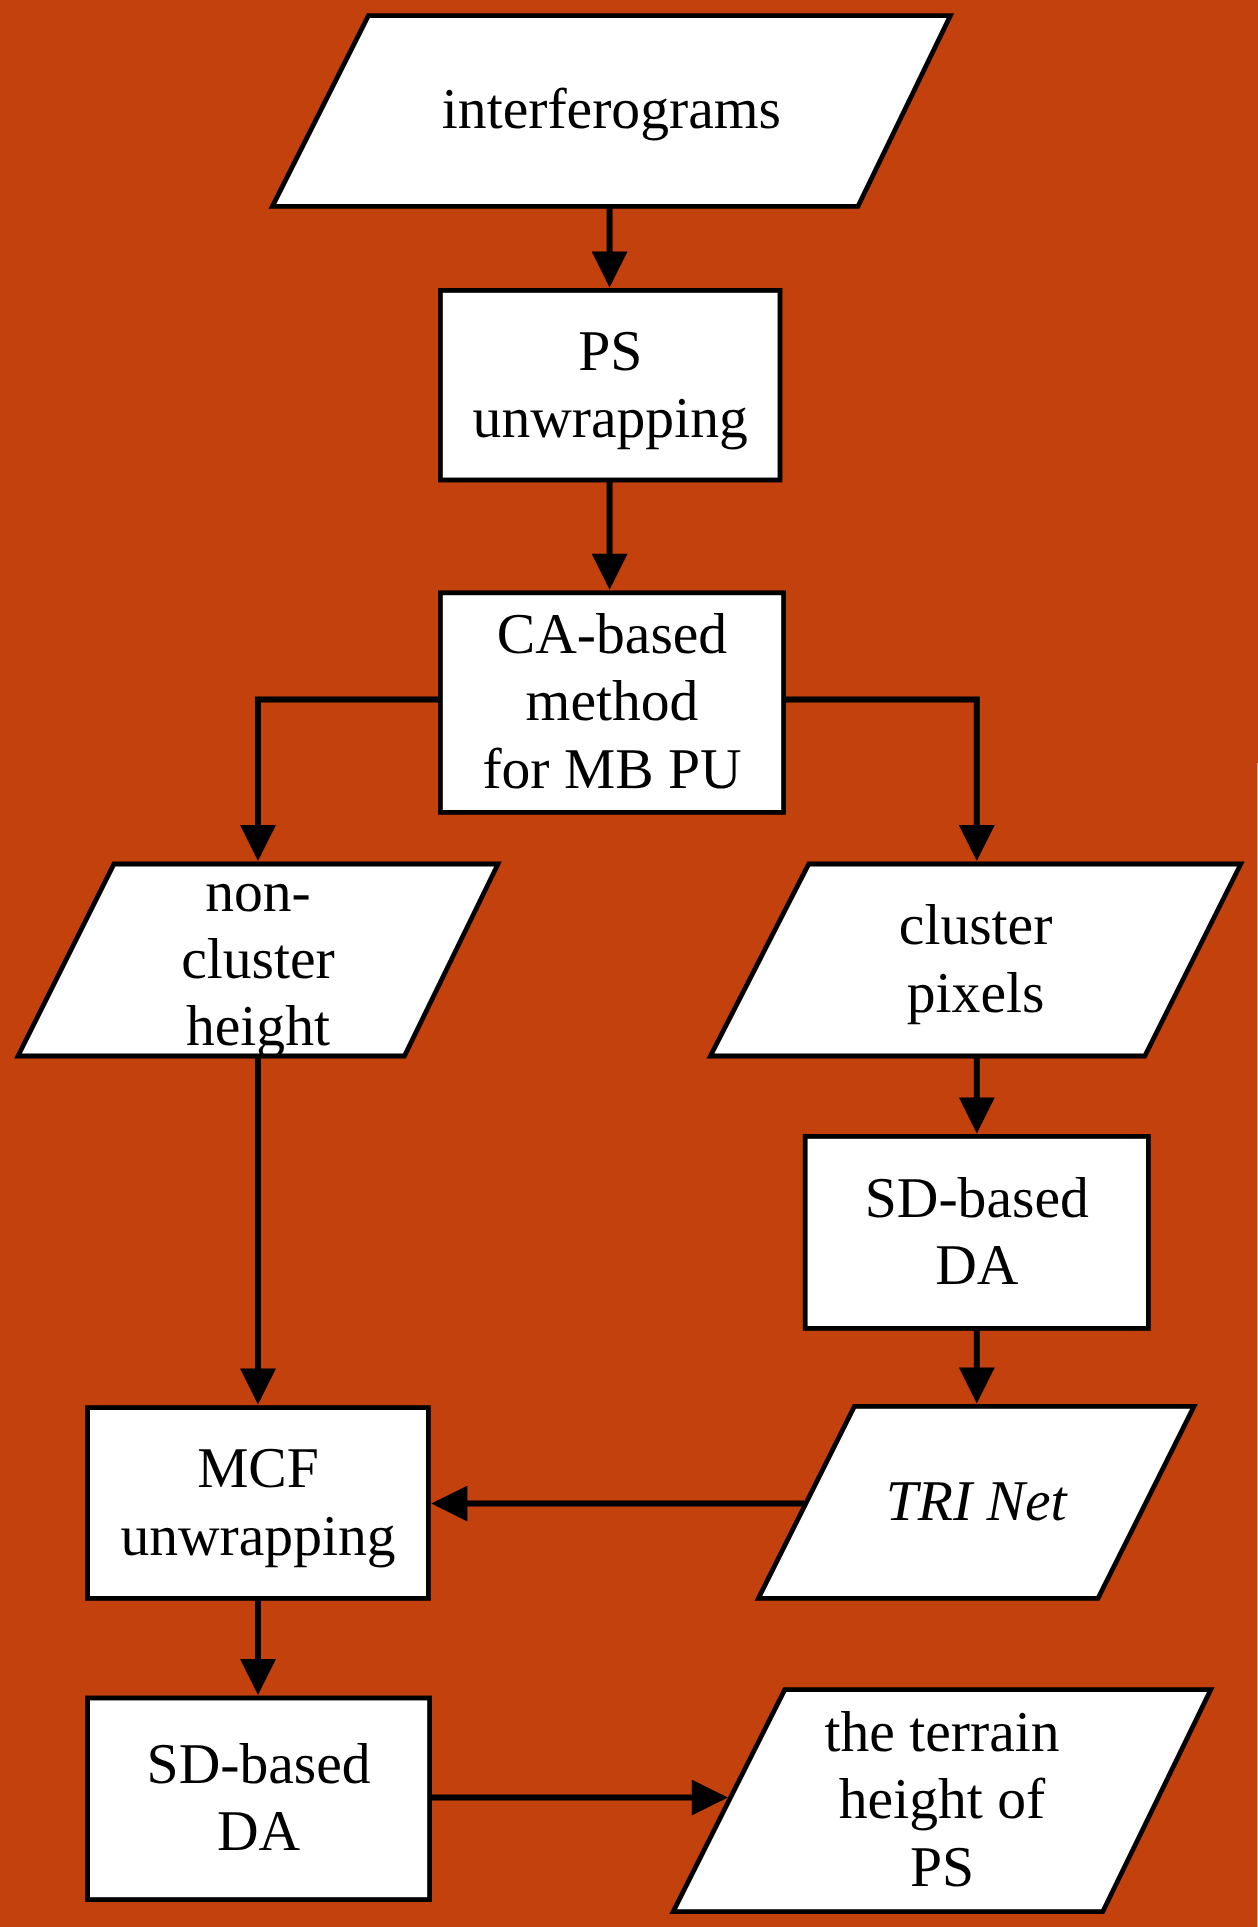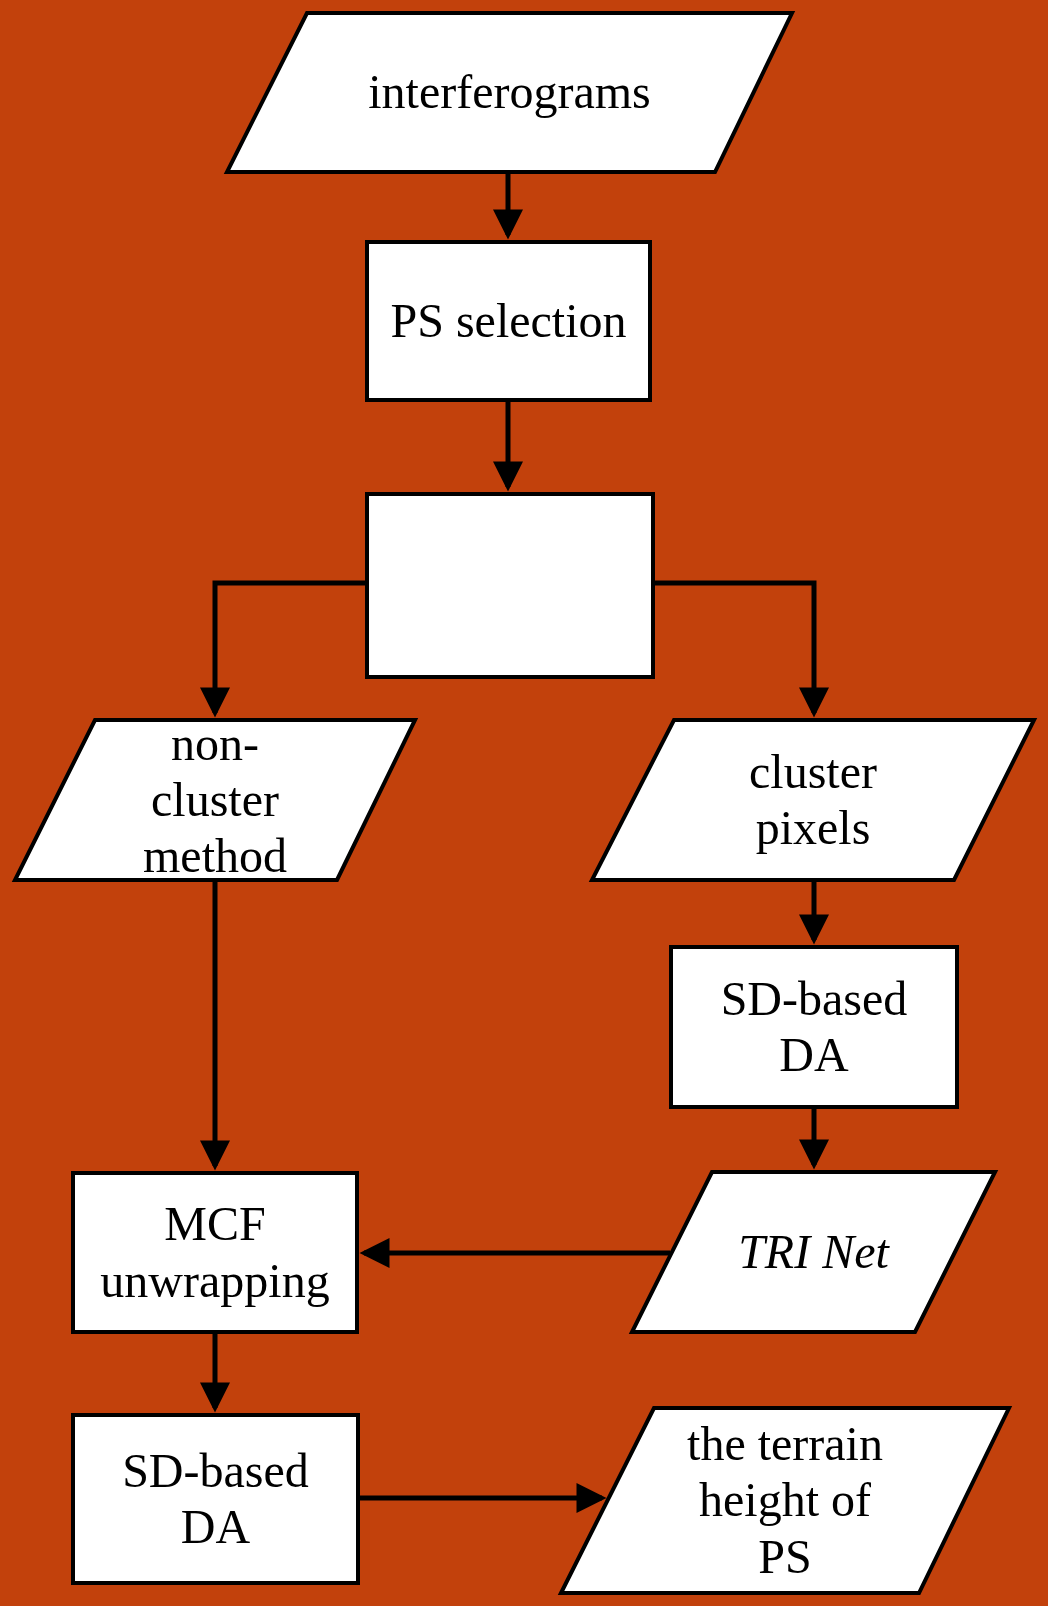--- a/index.html
+++ b/index.html
@@ -81,26 +81,29 @@
 
     <line x1="215" y1="880" x2="215" y2="1166" stroke="#000000" stroke-width="5" marker-end="url(#arrow)"></line>
 
     <line x1="215" y1="1332" x2="215" y2="1408" stroke="#000000" stroke-width="5" marker-end="url(#arrow)"></line>
 
     <line x1="358" y1="1498" x2="602" y2="1498" stroke="#000000" stroke-width="5" marker-end="url(#arrow)"></line>
   </svg>
 
   <div class="node-label" style="left:227px; top:13px; width:565px; height:159px;">interferograms</div>
 
-  <div class="node-label" style="left:367px; top:242px; width:283px; height:158px;">PS selection</div>
+  <div class="node-label" style="left:367px; top:242px; width:283px; height:158px;">PS unwrapping</div>
 
+  <div class="node-label" style="left:367px; top:494px; width:286px; height:183px;">CA-based
+method
+for MB PU</div>
 
   <div class="node-label" style="left:15px; top:720px; width:400px; height:160px;">non-
 cluster
-method</div>
+height</div>
 
   <div class="node-label" style="left:592px; top:720px; width:442px; height:160px;">cluster
 pixels</div>
 
   <div class="node-label" style="left:671px; top:947px; width:286px; height:160px;">SD-based
 DA</div>
 
   <div class="node-label" style="left:632px; top:1172px; width:363px; height:160px;font-style:italic;">TRI Net</div>
 
   <div class="node-label" style="left:73px; top:1173px; width:284px; height:159px;text-align:center;">MCF

